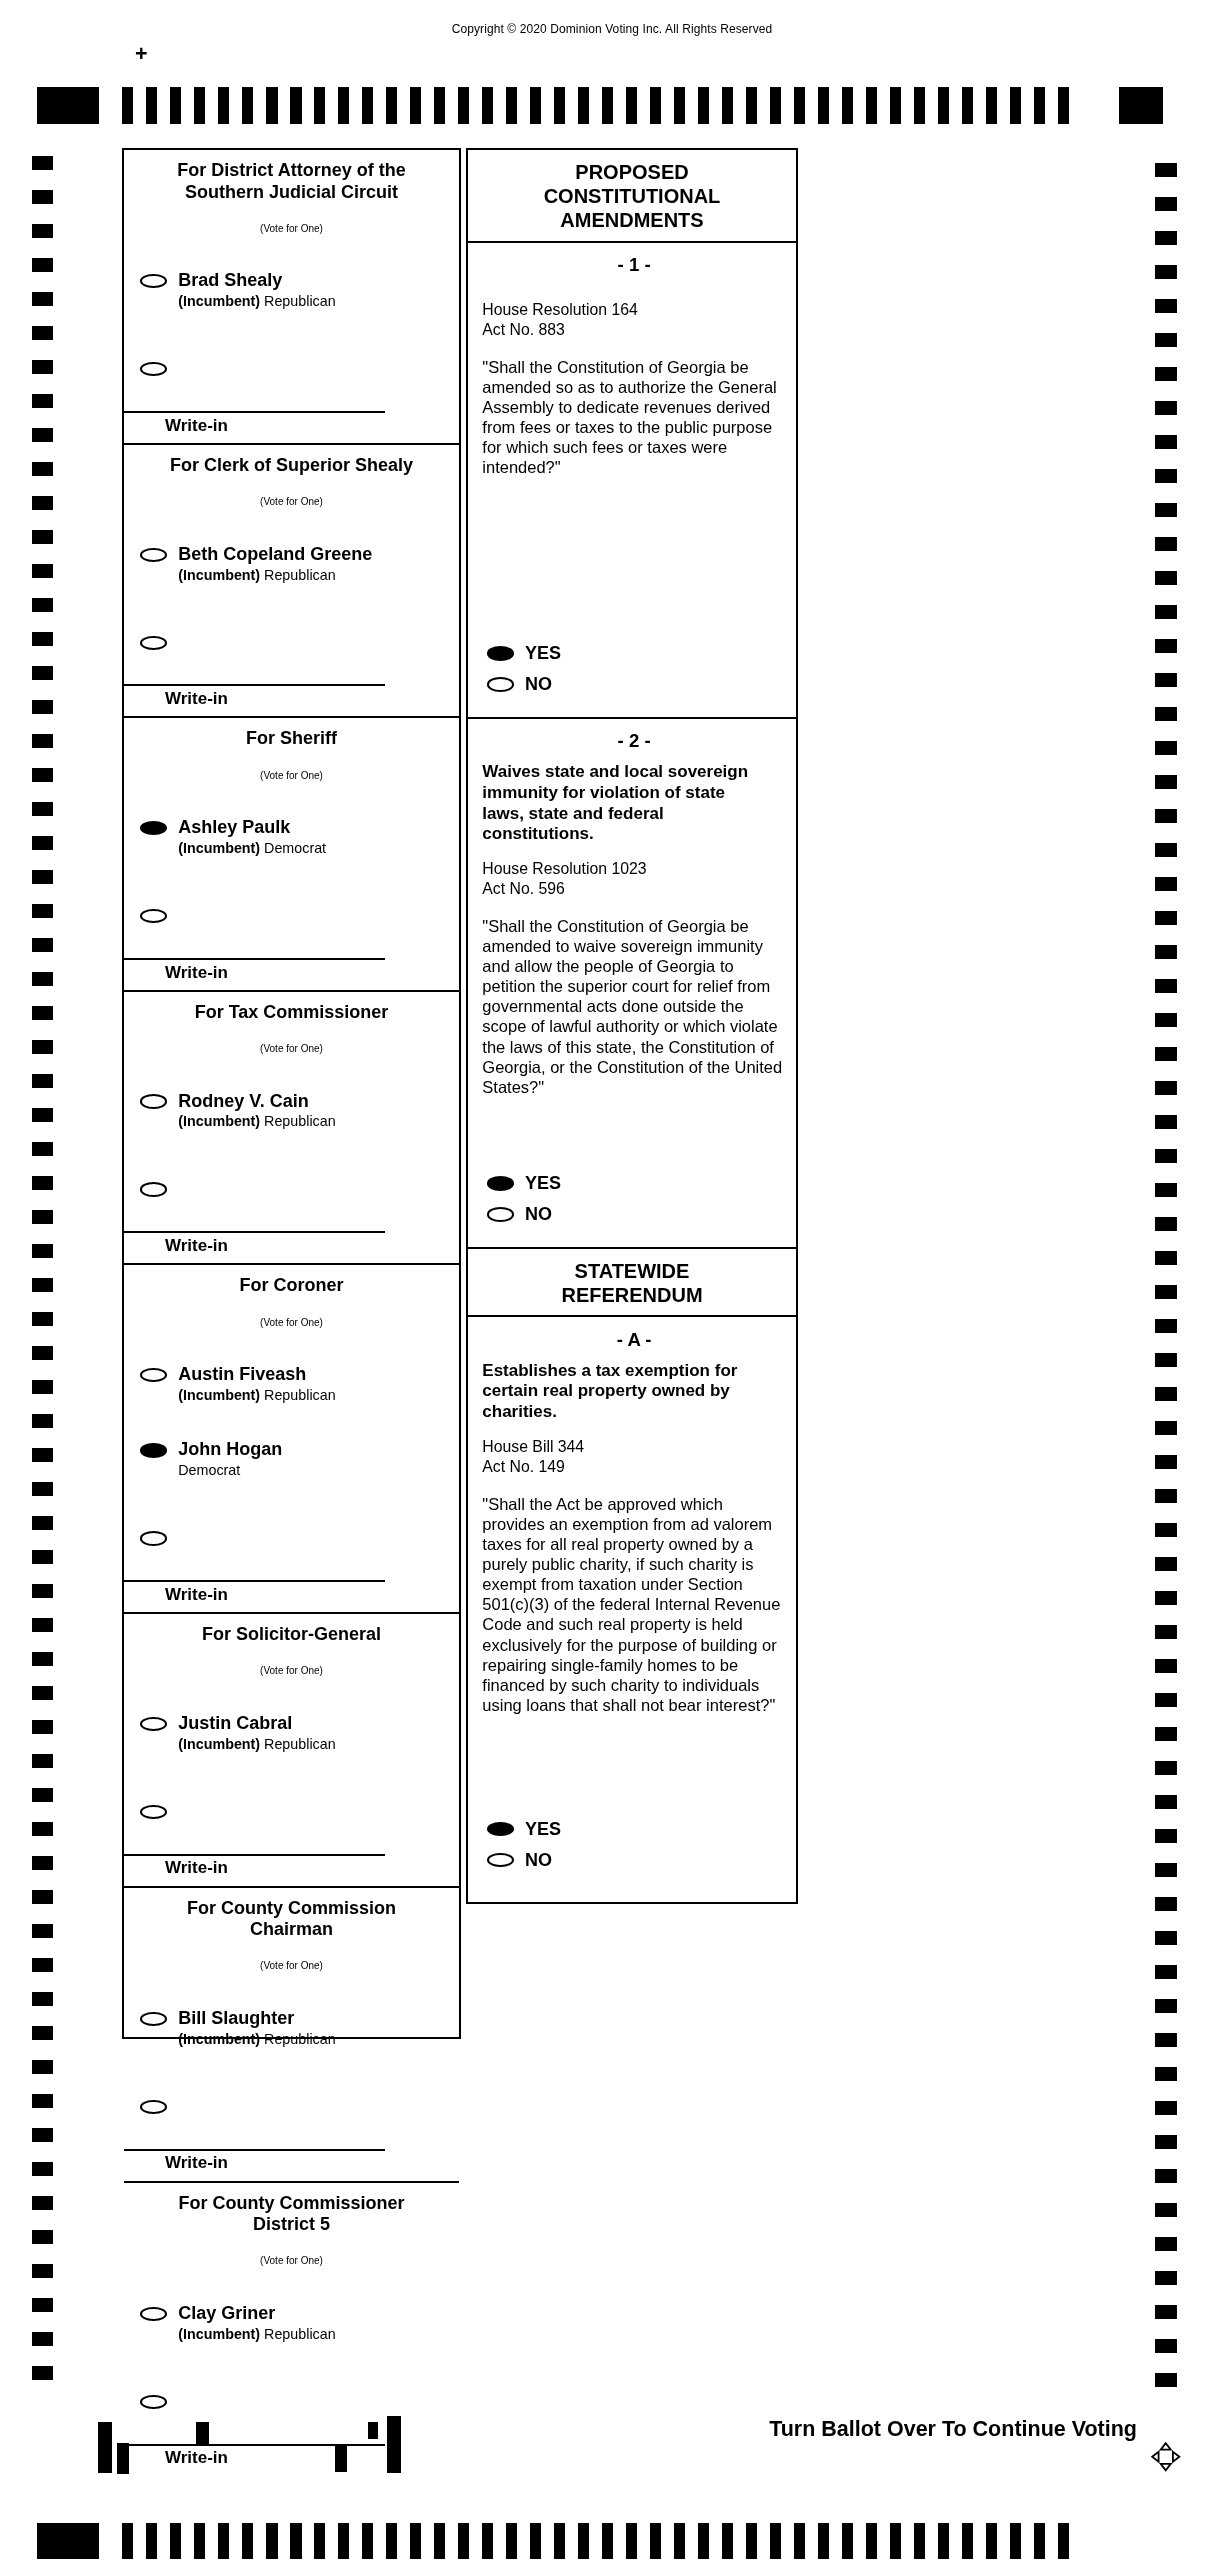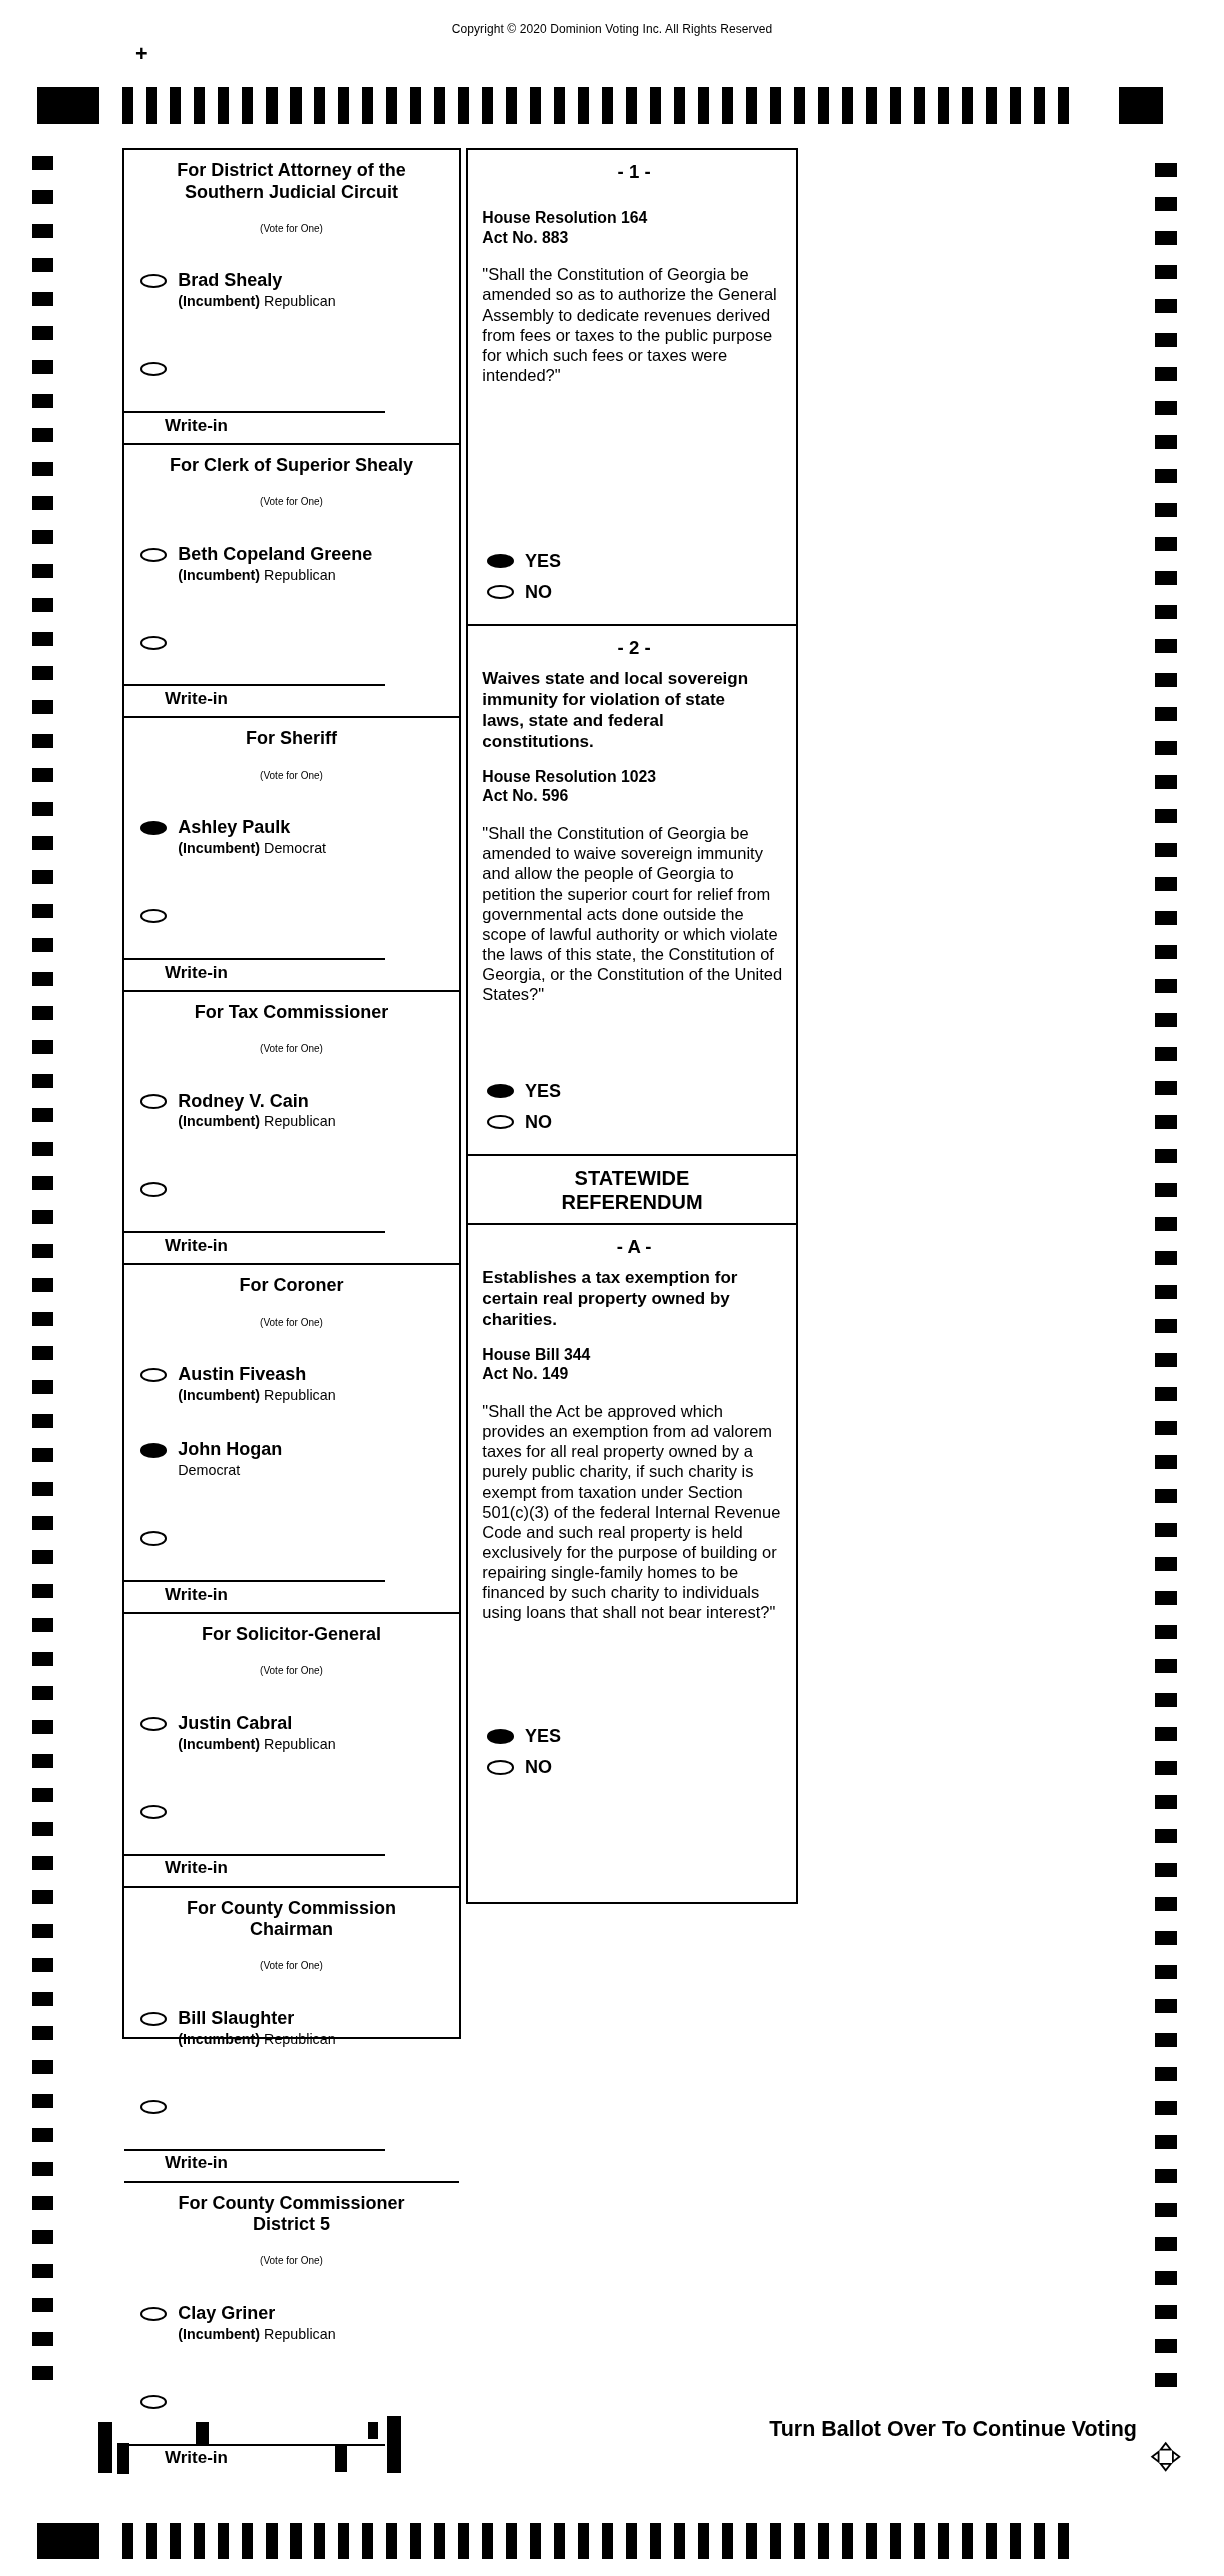--- a/index.html
+++ b/index.html
@@ -56,21 +56,21 @@
   .wlabel { font-size:17px; font-weight:bold; margin:2.9px 0 7.2px 41px; }
 
   
   .m-header { border-bottom:2.1px solid #000; padding:10px 0 8.6px 0; }
   .m-header .m-htext { font-size:20px; font-weight:bold; text-align:center; line-height:1.2;
     max-width:215px; margin:0 auto; }
   .measure { display:flex; flex-direction:column; padding:7.2px 10px 11.5px 14.3px; border-bottom:2.1px solid #000; }
   .measure:last-child { border-bottom:none; }
   .m-number { font-size:18.6px; font-weight:bold; text-align:center; margin:4.3px 0 10px 0; }
   .m-summary { font-size:17px; font-weight:bold; line-height:1.22; padding-right:21.5px; }
-  .m-ref { font-size:15.8px; line-height:1.25; margin-top:14.3px;font-weight:bold; }
+  .m-ref { font-size:15.8px; line-height:1.25; margin-top:14.3px; }
   .m-question { font-size:16.5px; line-height:1.22; margin-top:17px; }
   .choices { margin-top:auto; padding-top:20px; }
   .choice { display:flex; align-items:center; margin:0 0 10px 4.3px; }
   .choice .oval { margin-top:0; }
   .choice-label { font-size:18px; font-weight:bold; margin-left:11.5px; }
 
   
   .turn-over { position:absolute; top:2417px; right:87px; font-size:21.5px; font-weight:bold; }
   .move-icon { position:absolute; left:1150px; top:2441px; width:31.5px; height:31.5px; }
   .barcode { position:absolute; left:93px; top:2416px; width:315px; height:61px; }
@@ -254,20 +254,23 @@
       <div class="write-in">
         <div class="wline"></div>
         <div class="wlabel">Write-in</div>
       </div>
     </section>
 
   </div>
 
   <div class="col measures-col">
 
+    <div class="m-header">
+      <div class="m-htext">PROPOSED CONSTITUTIONAL AMENDMENTS</div>
+    </div>
 
     <section class="measure" style="min-height:476px">
       <div class="m-number">- 1 -</div>
       <div class="m-ref">
         <div>House Resolution 164</div>
         <div>Act No. 883</div>
       </div>
       <p class="m-question">"Shall the Constitution of Georgia be amended so as to authorize the General Assembly to dedicate revenues derived from fees or taxes to the public purpose for which such fees or taxes were intended?"</p>
       <div class="choices">
         <div class="choice">

